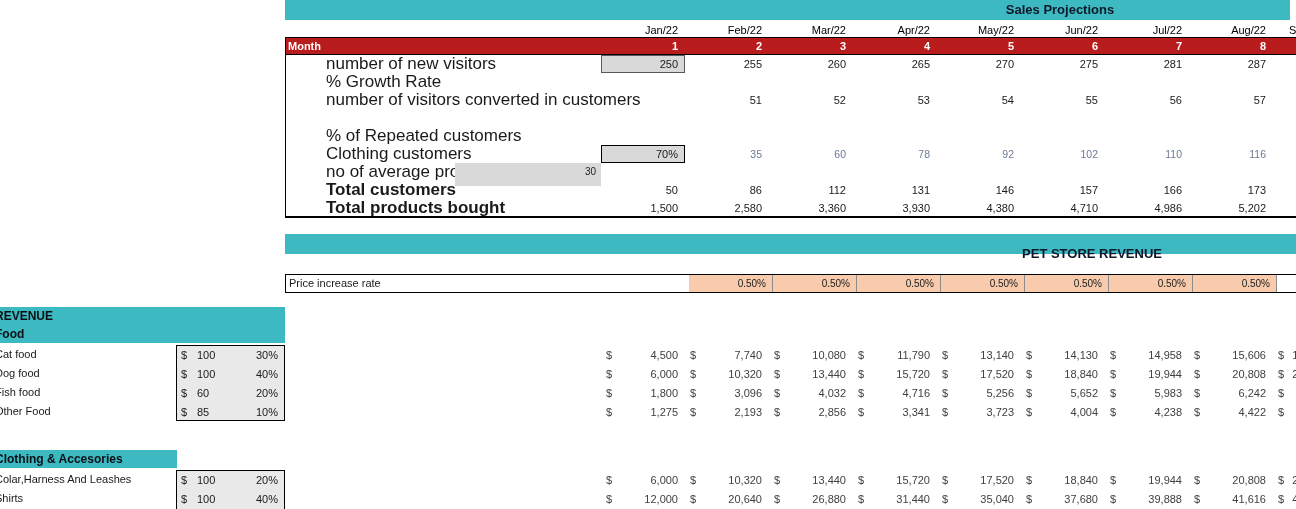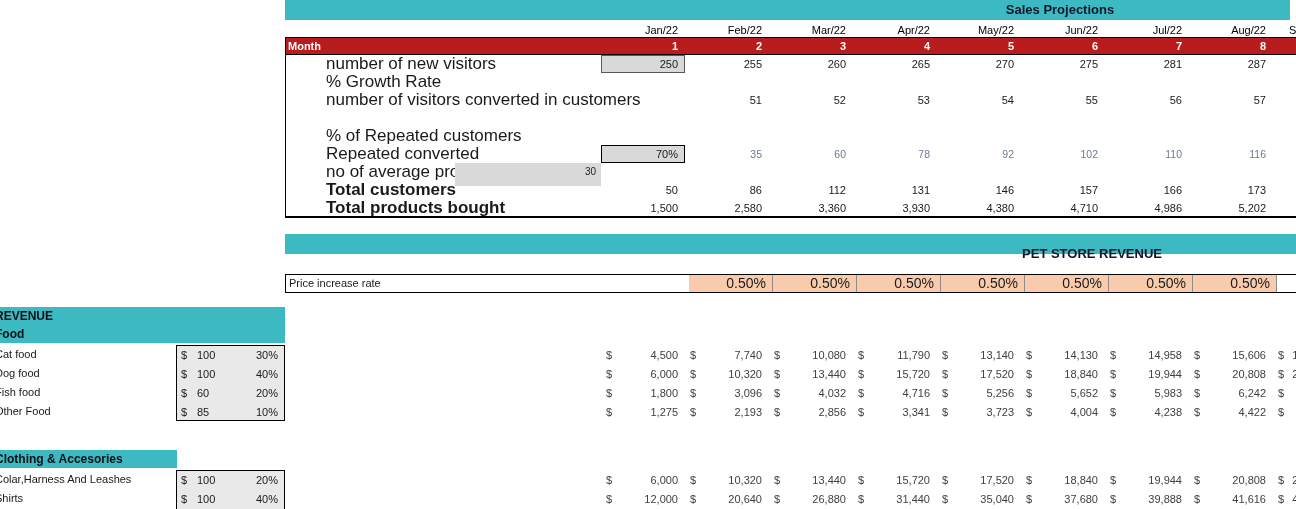--- a/index.html
+++ b/index.html
@@ -22,21 +22,21 @@
   .bold{font-weight:bold;}
   .gbox{position:absolute;background:#d9d9d9;box-sizing:border-box;text-align:right;
         padding-right:6px;font-size:11px;}
   .box250{left:601px;top:55px;width:84px;height:18px;border:1px solid #595959;line-height:16px;}
   .box70{left:601px;top:145px;width:84px;height:18px;border:1px solid #000;line-height:16px;}
   .cell30{left:455px;top:163px;width:146px;height:23px;line-height:17px;font-size:10px;padding-right:5px;}
   .pricebar{position:absolute;left:285px;top:274px;width:1011px;height:19px;box-sizing:border-box;
             border-top:1px solid #000;border-bottom:1px solid #000;border-left:1px solid #000;display:flex;}
   .pr-label{flex:0 0 400px;padding-left:3px;line-height:17px;font-size:11px;background:#fff;}
   .oc{flex:0 0 84px;box-sizing:border-box;background:#f8cbad;border-right:1px solid #8c8c8c;
-      text-align:right;padding-right:6px;line-height:17px;font-size:14px;}
+      text-align:right;padding-right:6px;line-height:17px;font-size:10px;}
   .pr-tail{flex:1;background:#fff;}
   .pblock{position:absolute;left:176px;width:109px;background:#e9e9e9;border:1px solid #000;box-sizing:border-box;}
   .prow{position:absolute;left:177px;width:107px;display:flex;align-items:center;height:19px;font-size:11px;}
   .pcur{flex:0 0 16px;padding-left:4px;}
   .pval{flex:0 0 37px;text-align:left;}
   .ppct{flex:1;text-align:right;padding-right:6px;}
   .ilab{position:absolute;left:-5px;height:19px;line-height:19px;font-size:11px;white-space:nowrap;}
   .mrow{position:absolute;display:flex;height:19px;align-items:center;left:601px;}
   .mcell{flex:0 0 84px;width:84px;display:flex;justify-content:space-between;align-items:center;
          padding:0 7px 0 5px;box-sizing:border-box;font-size:11px;color:#404040;}
@@ -104,21 +104,21 @@
     <span class="c">52</span>
     <span class="c">53</span>
     <span class="c">54</span>
     <span class="c">55</span>
     <span class="c">56</span>
     <span class="c">57</span>
   </div>
 
   <div class="rlab" style="top:127px;">% of Repeated customers</div>
 
-  <div class="rlab" style="top:145px;">Repeated converted</div>
+  <div class="rlab" style="top:145px;">Clothing customers</div>
   <div class="gbox box70">70%</div>
   <div class="vals" style="top:145px;left:685px;">
     <span class="c slate">35</span>
     <span class="c slate">60</span>
     <span class="c slate">78</span>
     <span class="c slate">92</span>
     <span class="c slate">102</span>
     <span class="c slate">110</span>
     <span class="c slate">116</span>
   </div>

